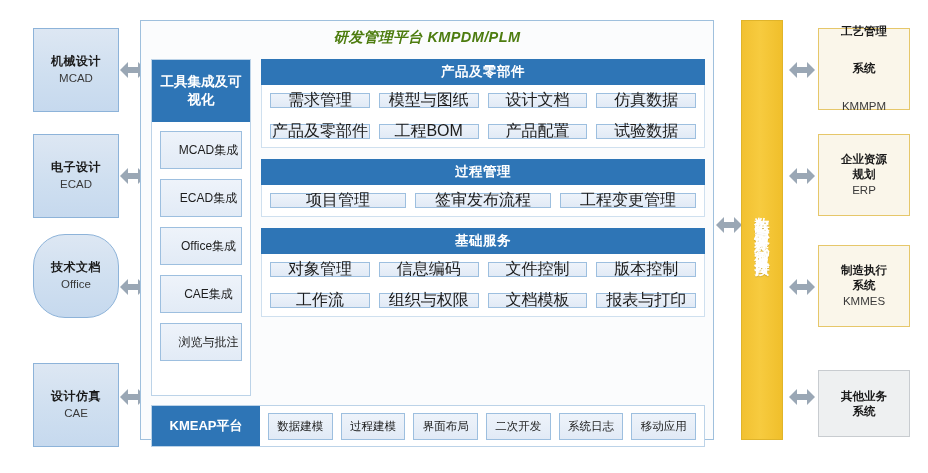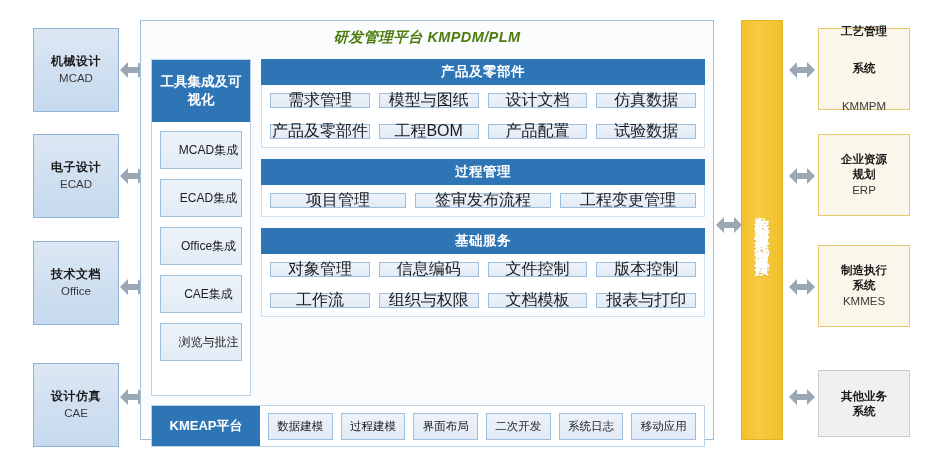--- a/index.html
+++ b/index.html
@@ -134,21 +134,21 @@
 <div class="stage">
 
   <div class="ext-left" style="top:28px;height:82px;">
     <div class="cn">机械设计</div>
     <div class="en">MCAD</div>
   </div>
   <div class="ext-left" style="top:134px;height:82px;">
     <div class="cn">电子设计</div>
     <div class="en">ECAD</div>
   </div>
-  <div class="ext-left" style="top:241px;height:82px;">
+  <div class="ext-left" style="top:234px;height:82px;border-radius:32px;">
     <div class="cn">技术文档</div>
     <div class="en">Office</div>
   </div>
   <div class="ext-left" style="top:355px;height:82px;margin-top:8px;">
     <div class="cn">设计仿真</div>
     <div class="en">CAE</div>
   </div>
 
   <div class="arrow" style="left:118px;top:57px;">
     <svg viewBox="0 0 30 26">

